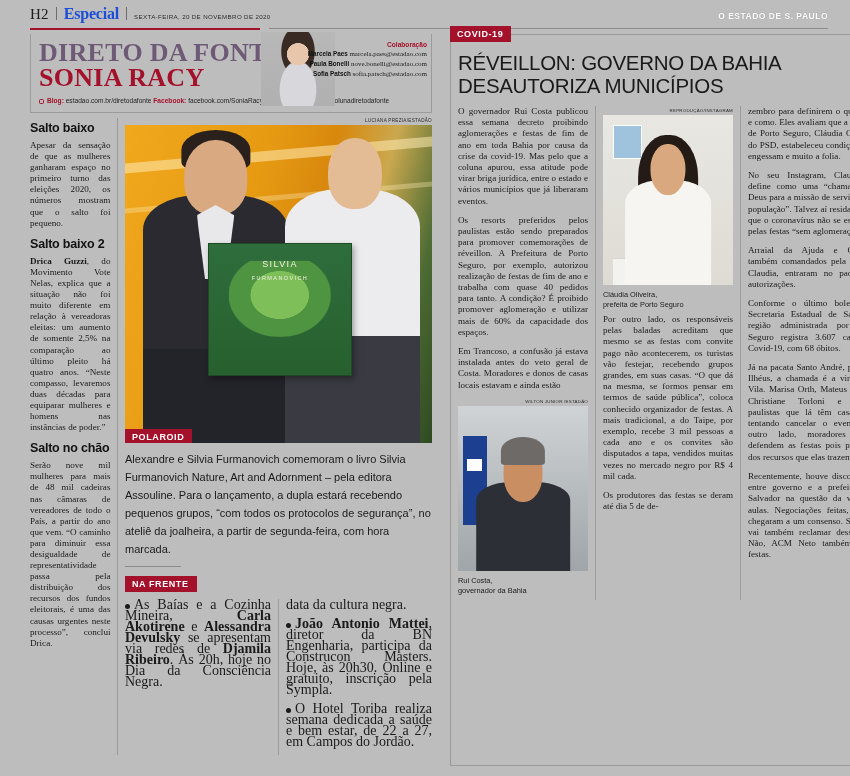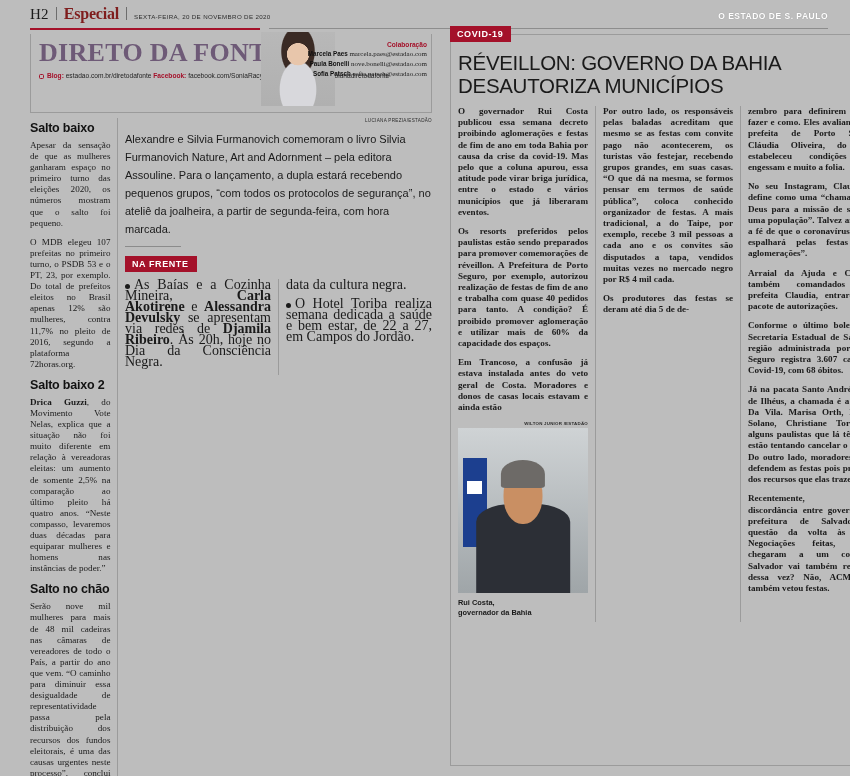--- a/index.html
+++ b/index.html
@@ -12,21 +12,21 @@
   .page { position: relative; width: 850px; height: 776px; background: #bdbdbd; }
 
   
   .topbar {
     display: flex; align-items: baseline;
     padding: 5px 22px 0 30px;
     height: 24px;
   }
   .folio { font-family: "Liberation Serif", serif; font-size: 15px; color: #1b1b1b; letter-spacing: .2px; }
   .vbar { display: inline-block; width: 1px; height: 13px; background: #6d6d6d; margin: 0 7px; position: relative; top: 1px; }
-  .section-name { font-family: "Liberation Serif", serif; font-weight: bold; font-size: 16px; color: #7f1d1d; letter-spacing: -.2px; }
+  .section-name { font-family: "Liberation Serif", serif; font-weight: bold; font-size: 16px; color: #1d4ed8; letter-spacing: -.2px; }
   .dateline { font-family: "Liberation Sans", sans-serif; font-size: 6.2px; color: #2e2e2e; letter-spacing: .35px; }
   .estadao-mark { margin-left: auto; font-family: "Liberation Sans", sans-serif; font-weight: bold; font-size: 8.5px; color: #ffffff; letter-spacing: .5px; text-shadow: 0 0 1px rgba(0,0,0,.25); }
 
   .rule-row { display: flex; padding: 3px 22px 0 30px; height: 6px; align-items: center; }
   .rule-red { width: 230px; height: 2px; background: #a4112a; }
   .rule-gray { flex: 1; height: 1px; background: #8d8d8d; margin-left: 9px; }
 
   
   .content { display: flex; padding: 4px 22px 6px 30px; height: 742px; gap: 0; }
   .left-pane { width: 402px; position: relative; }
@@ -156,21 +156,21 @@
 
   
   .story-box { border:1px solid #9b9b9b; height: 100%; position:relative; padding: 0 7px 6px 7px; }
   .covid-tag { position:absolute; left:-1px; top:-9px; }
   .headline {
     font-family:"Liberation Sans", sans-serif; font-weight:normal;
     font-size:20.5px; line-height:23px; color:#1a1a1a; letter-spacing:-.3px;
     margin: 16px 0 9px 0;
   }
   .story-cols { display:flex; }
-  .sc { width: 130px; font-weight: bold; }
+  .sc { width: 130px; }
   .sc-div { width:1px; background:#9b9b9b; margin:0 7px; }
   .sc-p { font-family:"Liberation Serif", serif; font-size:9.1px; line-height:11.2px; color:#1a1a1a; text-align:justify; margin-bottom:8px; hyphens:auto; -webkit-hyphens:auto; }
 
   .inline-photo { margin: 2px 0 4px 0; }
   .ip-credit { font-family:"Liberation Sans", sans-serif; font-size:4.4px; color:#2c2c2c; letter-spacing:.25px; text-align:right; margin-bottom:2px; }
   .ip-frame { width:100%; height:170px; overflow:hidden; position:relative; background:#cfcfcf; }
   .claudia-bg { position:absolute; inset:0; background: linear-gradient(#e9e7e2, #dedbd4); }
   .claudia-pic { position:absolute; left:8%; top:6%; width:22%; height:20%; background:#9fc3dd; border:1px solid #fff; }
   .claudia-body { position:absolute; left:50%; bottom:0; transform:translateX(-50%); width:66%; height:62%; background:#f6f5f2; border-radius:42% 42% 0 0 / 22% 22% 0 0; }
   .claudia-head { position:absolute; left:50%; top:17%; transform:translateX(-50%); width:27%; height:30%; background:#d9a87e; border-radius:48%; }
@@ -207,20 +207,21 @@
     <div class="rule-gray"></div>
   </div>
 
   <div class="content">
 
     <div class="left-pane">
 
       <div class="masthead">
         <div class="masthead-inner">
           <div class="col-title">DIRETO DA FONTE</div>
+          <div class="col-name">SONIA RACY</div>
           <div class="social-line">
             <span class="ig-dot"></span><b>Blog:</b>
             <span>estadao.com.br/diretodafonte</span>
             <b>Facebook:</b>
             <span>facebook.com/SoniaRacyEstadao</span>
             <b>Instagram:</b>
             <span>@colunadiretodafonte</span>
           </div>
         </div>
 
@@ -238,49 +239,69 @@
             <span class="em">sofia.patsch@estadao.com</span></div>
         </div>
       </div>
       <div class="mast-rule"></div>
 
       <div class="left-cols">
 
         <div class="lc">
           <h3 class="sub">Salto baixo</h3>
           <p class="body-p">Apesar da sensação de que as mulheres ganharam espaço no primeiro turno das eleições 2020, os números mostram que o salto foi pequeno.</p>
-          <p class="body-p">O MDB elegeu 107 prefeitas no primeiro turno, o PSDB 53 e o PT, 23, por exemplo. Do total de prefeitos eleitos no Brasil apenas 12% são mulheres, contra 11,7% no pleito de 2016, segundo a plataforma 72horas.org.</p>
 
           <h3 class="sub">Salto baixo 2</h3>
           <p class="body-p"><b>Drica Guzzi</b>, do Movimento Vote Nelas, explica que a situação não foi muito diferente em relação à vereadoras eleitas: um aumento de somente 2,5% na comparação ao último pleito há quatro anos. “Neste compasso, levaremos duas décadas para equiparar mulheres e homens nas instâncias de poder.”</p>
 
           <h3 class="sub">Salto no chão</h3>
           <p class="body-p">Serão nove mil mulheres para mais de 48 mil cadeiras nas câmaras de vereadores de todo o País, a partir do ano que vem. “O caminho para diminuir essa desigualdade de representatividade passa pela distribuição dos recursos dos fundos eleitorais, é uma das causas urgentes neste processo”, conclui Drica.</p>
 
         </div>
 
         <div class="lc-div"></div>
 
         <div class="lc-wide">
 
           <div class="photo-wrap">
             <div class="photo-credit">LUCIANA PREZIA/ESTADÃO</div>
+            <div class="big-photo">
+              <div class="bp-bg"></div>
+              <div class="bp-stripe"></div>
+              <div class="bp-stripe2"></div>
+              <div class="man">
+                <div class="man-hair"></div>
+                <div class="man-head"></div>
+                <div class="man-shirt"></div>
+              </div>
+              <div class="woman">
+                <div class="woman-hair"></div>
+                <div class="woman-head"></div>
+              </div>
+              <div class="book">
+                <div class="book-leaf"></div>
+                <div class="book-t1">SILVIA</div>
+                <div class="book-t2">FURMANOVICH</div>
+              </div>
+              <span class="tag tag-float">POLAROID</span>
+            </div>
             <div class="cap-block">Alexandre e Silvia Furmanovich comemoram o livro Silvia Furmanovich Nature, Art and Adornment – pela editora Assouline. Para o lançamento, a dupla estará recebendo pequenos grupos, “com todos os protocolos de segurança”, no ateliê da joalheira, a partir de segunda-feira, com hora marcada.</div>
           </div>
 
           <div class="na-frente">
             <div class="thin-rule"></div>
             <span class="tag">NA FRENTE</span>
             <div class="nf-cols">
               <div class="nf-col">
                 <p class="nf-item"><span class="bullet"></span><span>As Baías e a Cozinha Mineira, <b>Carla Akotirene</b> e <b>Alessandra Devulsky</b> se apresentam via redes de <b>Djamila Ribeiro</b>. Às 20h, hoje no Dia da Consciência Negra.</span></p>
               </div>
               <div class="nf-div"></div>
               <div class="nf-col">
                 <p class="nf-item"><span>data da cultura negra.</span></p>
+                <p class="nf-item"><span class="bullet"></span><span><b>João Antonio Mattei</b>, diretor da BN Engenharia, participa da Construcon Masters. Hoje, às 20h30. Online e gratuito, inscrição pela Sympla.</span></p>
                 <p class="nf-item"><span class="bullet"></span><span>O Hotel Toriba realiza semana dedicada a saúde e bem estar, de 22 a 27, em Campos do Jordão.</span></p>
               </div>
             </div>
           </div>
 
         </div>
       </div>
     </div>
 
     <div class="col-divider"></div>
@@ -310,20 +331,36 @@
               <div class="ip-cap">
                 <div>Rui Costa,</div>
                 <div>governador da Bahia</div>
               </div>
             </div>
           </div>
 
           <div class="sc-div"></div>
 
           <div class="sc">
+            <div class="inline-photo">
+              <div class="ip-credit">REPRODUÇÃO/INSTAGRAM</div>
+              <div class="ip-frame">
+                <div class="claudia-bg"></div>
+                <div class="claudia-pic"></div>
+                <div class="claudia-hair"></div>
+                <div class="claudia-body"></div>
+                <div class="claudia-head"></div>
+                <div class="claudia-doc"></div>
+                <div class="claudia-seal"></div>
+              </div>
+              <div class="ip-cap">
+                <div>Cláudia Oliveira,</div>
+                <div>prefeita de Porto Seguro</div>
+              </div>
+            </div>
             <p class="sc-p">Por outro lado, os responsáveis pelas baladas acreditam que mesmo se as festas com convite pago não acontecerem, os turistas vão festejar, recebendo grupos grandes, em suas casas. “O que dá na mesma, se formos pensar em termos de saúde pública”, coloca conhecido organizador de festas. A mais tradicional, a do Taipe, por exemplo, recebe 3 mil pessoas a cada ano e os convites são disputados a tapa, vendidos muitas vezes no mercado negro por R$ 4 mil cada.</p>
             <p class="sc-p">Os produtores das festas se deram até dia 5 de de-</p>
           </div>
 
           <div class="sc-div"></div>
 
           <div class="sc">
             <p class="sc-p">zembro para definirem o que fazer e como. Eles avaliam que a prefeita de Porto Seguro, Cláudia Oliveira, do PSD, estabeleceu condições que engessam e muito a folia.</p>
             <p class="sc-p">No seu Instagram, Claudia se define como uma “chamada por Deus para a missão de servir a uma população”. Talvez aí resida a fé de que o coronavírus não se espalhará pelas festas “sem aglomerações”.</p>
             <p class="sc-p">Arraial da Ajuda e Caraíva, também comandados pela prefeita Claudia, entraram no pacote de autorizações.</p>

